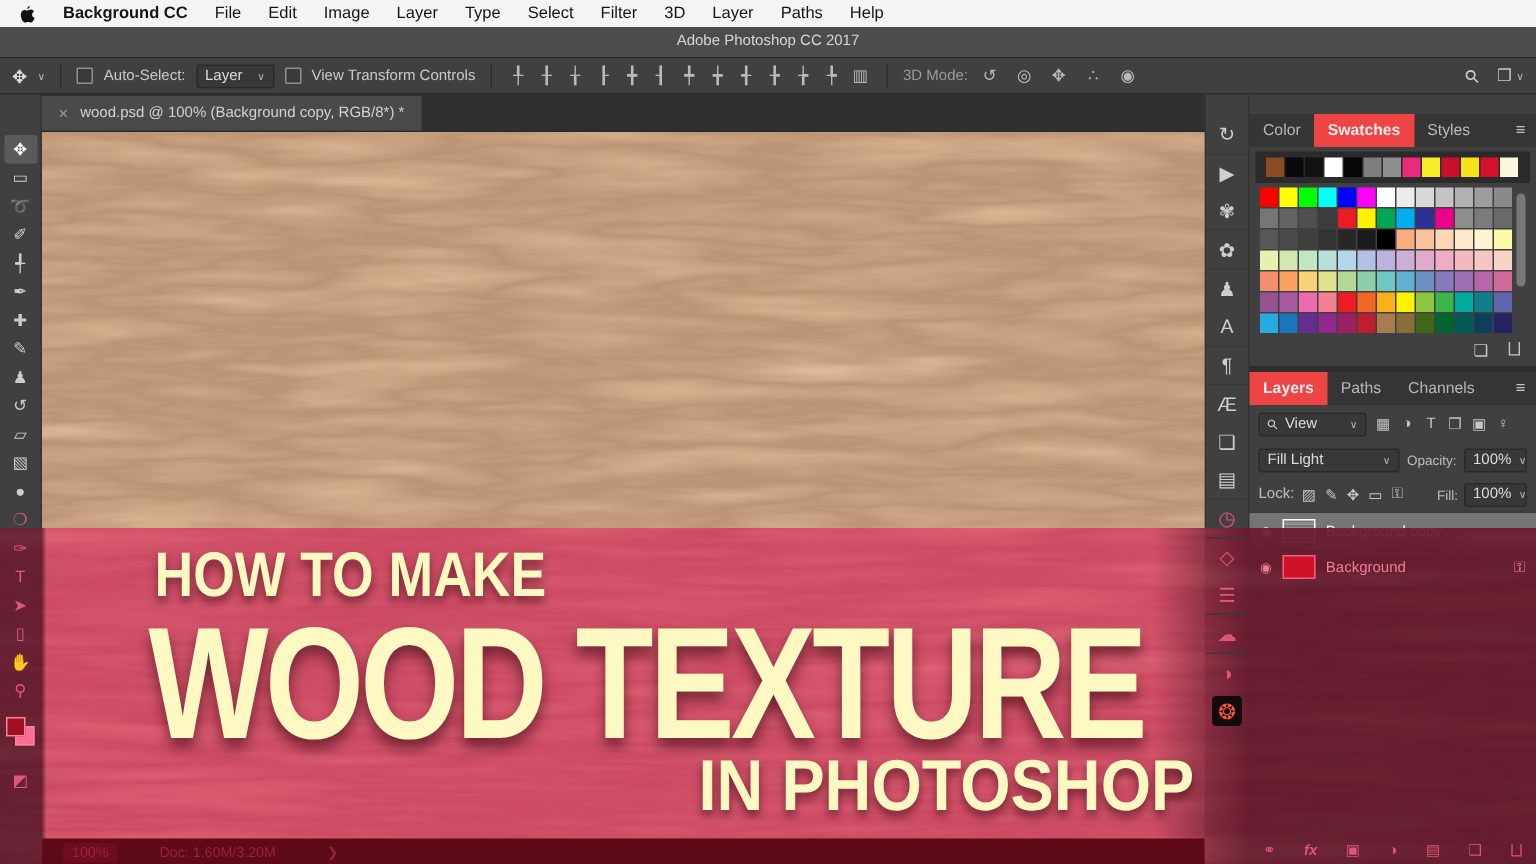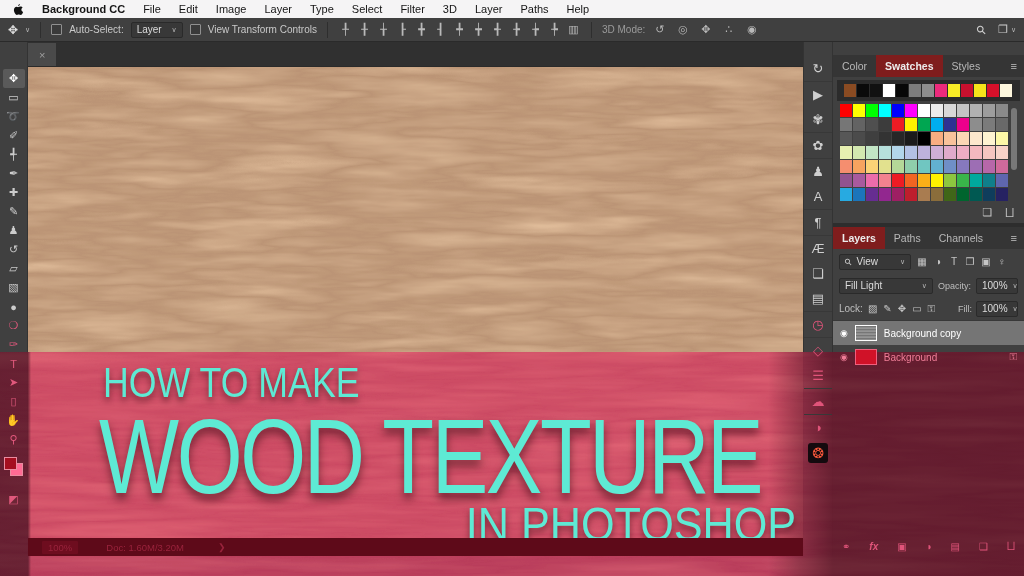--- a/index.html
+++ b/index.html
@@ -45,21 +45,21 @@
   .strip{width:29px;background:#404040;border-left:1px solid #333;display:flex;flex-direction:column;align-items:center;padding-top:14px;box-sizing:border-box;}
   .strip-icon{width:100%;height:25px;display:flex;align-items:center;justify-content:center;font-size:13px;color:#cfcfcf;}
   .strip-icon.grp{border-top:1px solid #383838;}
   .strip-icon.under{position:relative;z-index:60;color:#e0547a;}
   .strip-icon.plugin{background:#140a0e;width:20px;height:20px;margin:3px auto;border-radius:3px;color:#ff5a3c;font-size:14px;}
   
   .dock{width:192px;background:#404040;border-left:1px solid #333;display:flex;flex-direction:column;box-sizing:border-box;}
   .dock-spacer{height:13px;}
   .panel-tabs{display:flex;background:#353535;height:22px;align-items:stretch;font-size:10.5px;color:#b8b8b8;}
   .panel-tab{padding:0 9px;display:flex;align-items:center;}
-  .panel-tab.active{background:#7f1d1d;color:#ececec;font-weight:bold;}
+  .panel-tab.active{background:#ef4444;color:#ececec;font-weight:bold;}
   .panel-menu{margin-left:auto;padding:0 7px;display:flex;align-items:center;color:#c2c2c2;font-size:11px;}
   .recent-row{height:21px;background:#2b2b2b;display:flex;align-items:center;padding:0 7px;gap:1px;margin:3px 4px 0 4px;}
   .recent-cell{width:12px;height:13px;}
   .swatch-wrap{display:flex;padding:3px 2px 0 7px;}
   .swatch-grid{display:grid;grid-template-columns:repeat(13,12px);grid-auto-rows:13px;gap:1px;}
   .swatch-cell{width:12px;height:13px;}
   .swatch-scroll{width:12px;position:relative;}
   .scroll-thumb{position:absolute;left:3px;top:4px;width:6px;height:62px;background:#787878;border-radius:3px;}
   .swatch-footer{height:22px;display:flex;justify-content:flex-end;gap:13px;padding:0 10px;color:#c3c3c3;align-items:center;font-size:11px;}
   .dock-sep{height:4px;background:#2d2d2d;}
@@ -80,21 +80,21 @@
   .thumb.noise{border:1px solid #fdfdfd;background:repeating-linear-gradient(0deg,#8d8d8d 0 1px,#767676 1px 2px,#959595 2px 3px);}
   .thumb.red{border:1px solid #f0607e;background:#d01228;}
   .layer-lock{margin-left:auto;font-size:10px;}
   .layers-bottom{margin-top:auto;height:20px;display:flex;align-items:center;justify-content:space-between;padding:0 9px;font-size:10px;color:#e0547a;position:relative;z-index:60;}
   .lb-icon{font-style:normal;}
   .lb-icon.fx{font-style:italic;font-weight:bold;}
   
   .overlay{position:absolute;left:0;top:352px;width:1024px;height:224px;z-index:50;}
   .overlay svg{position:absolute;inset:0;width:100%;height:100%;opacity:0.86;}
   .overlay-shade{position:absolute;inset:0;background:linear-gradient(90deg,rgba(20,0,8,.5) 0px,rgba(20,0,8,.5) 28px,rgba(20,0,8,0) 31px,rgba(20,0,8,0) 768px,rgba(25,0,9,.30) 800px,rgba(30,0,10,.55) 833px,rgba(30,0,10,.55) 100%);}
-  .banner{position:absolute;inset:0;color:#5eead4;font-weight:normal;padding-left:16px;}
+  .banner{position:absolute;inset:0;color:#fef9c3;font-weight:bold;padding-left:16px;}
   .b1{position:absolute;left:103px;top:14px;font-size:42px;line-height:34px;transform:scaleX(.85);transform-origin:left top;white-space:nowrap;text-shadow:0 4px 7px rgba(40,0,10,.55);}
   .b2{position:absolute;left:99px;top:58px;font-size:106px;line-height:92px;letter-spacing:-3px;transform:scaleX(.80);transform-origin:left top;white-space:nowrap;text-shadow:0 6px 10px rgba(40,0,10,.55);}
   .b3{position:absolute;right:228px;top:152px;font-size:48px;line-height:42px;transform:scaleX(.90);transform-origin:right top;white-space:nowrap;text-shadow:0 4px 7px rgba(40,0,10,.55);}
 </style>
 </head>
 <body>
 
 <div class="root">
 
   <div class="menu-bar">
@@ -112,20 +112,21 @@
         <span class="menu-item">Type</span>
         <span class="menu-item">Select</span>
         <span class="menu-item">Filter</span>
         <span class="menu-item">3D</span>
         <span class="menu-item">Layer</span>
         <span class="menu-item">Paths</span>
         <span class="menu-item">Help</span>
       </span>
   </div>
 
+  <div class="title-bar">Adobe Photoshop CC 2017</div>
 
   <div class="options-bar">
     <span class="opt-toolicon">✥</span>
     <span class="chev">∨</span>
     <span class="opt-sep"></span>
     <span class="checkbox"></span>
     <span>Auto-Select:</span>
     <span class="field" style="width:52px;justify-content:space-between;">
       <span>Layer</span>
         <span class="chev">∨</span>
@@ -193,20 +194,21 @@
           <span class="bgsw"></span>
           <span class="fg"></span>
         </div>
         <div class="tool under" style="margin-top: 14px;">◩</div>
       </div>
 
     <div class="center">
       <div class="tabbar">
         <div class="doc-tab">
           <span class="tab-close">×</span>
+          <span>wood.psd @ 100% (Background copy, RGB/8*) *</span>
         </div>
       </div>
       <div class="canvas">
         <svg preserveAspectRatio="none">
           <filter id="woodF" x="0" y="0" width="100%" height="100%">
             <feTurbulence type="fractalNoise" baseFrequency="0.0065 0.048" numOctaves="4" seed="11" result="n"></feTurbulence>
             <feColorMatrix in="n" type="matrix" values=".33 .33 .33 0 0 .33 .33 .33 0 0 .33 .33 .33 0 0 0 0 0 0 1"></feColorMatrix>
             <feComponentTransfer>
               <feFuncR type="table" tableValues="0.44 0.70 0.50 0.74 0.47"></feFuncR>
               <feFuncG type="table" tableValues="0.26 0.47 0.30 0.50 0.28"></feFuncG>

